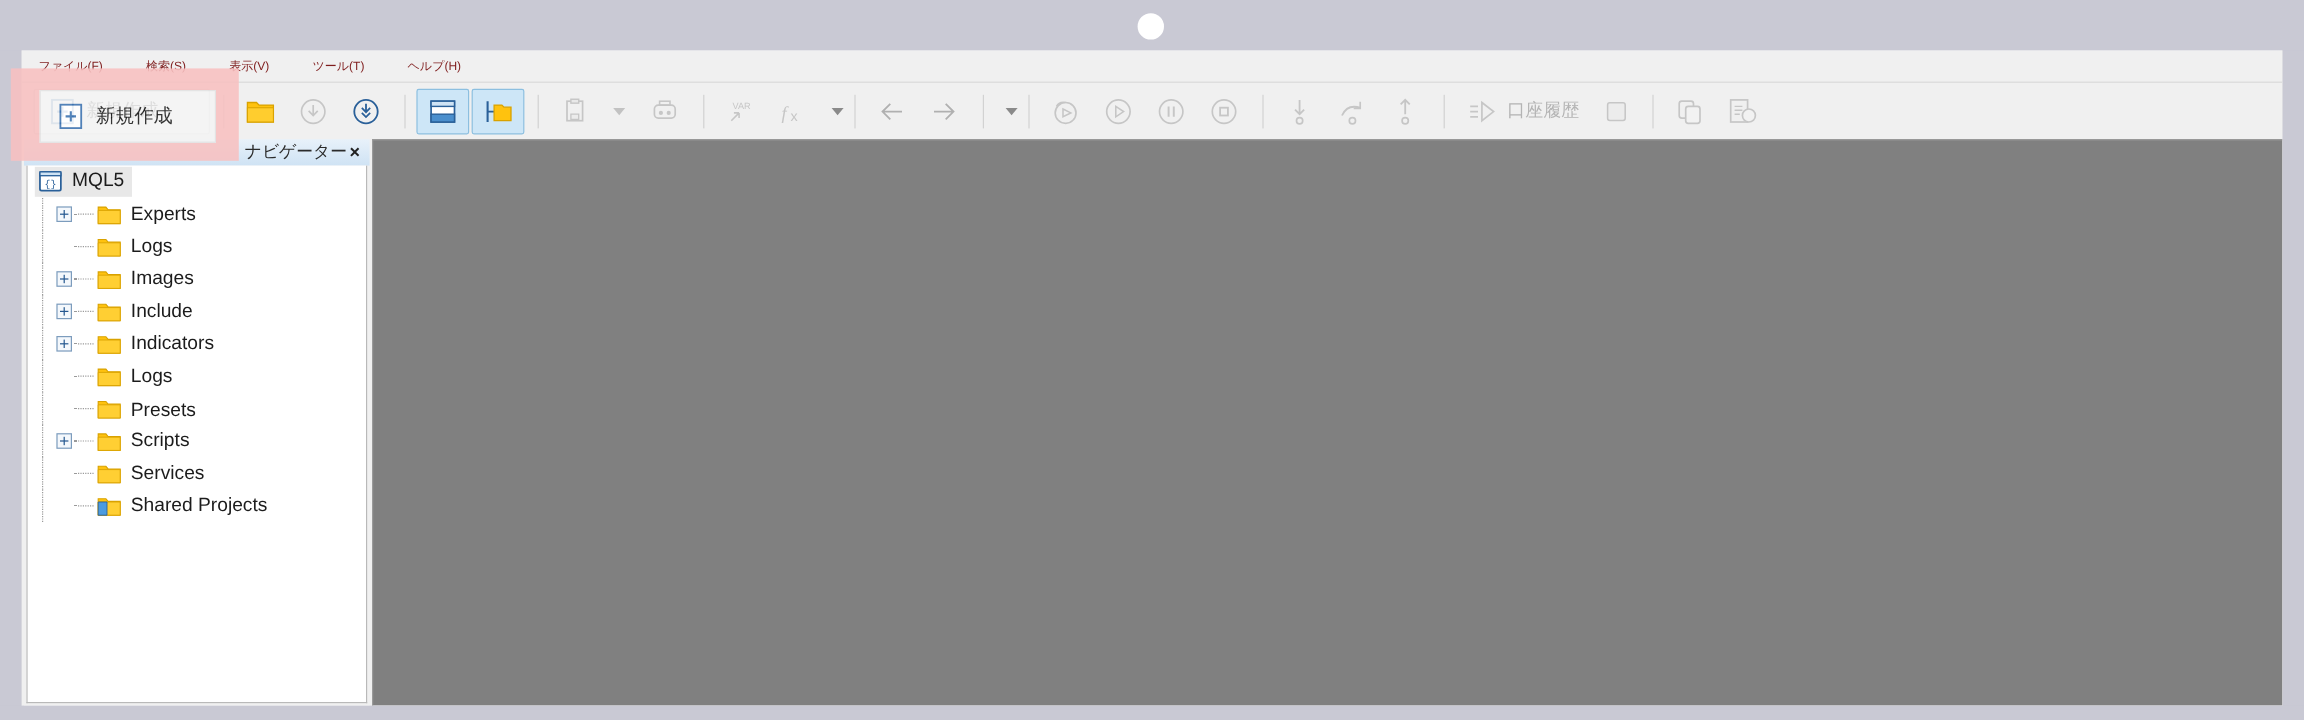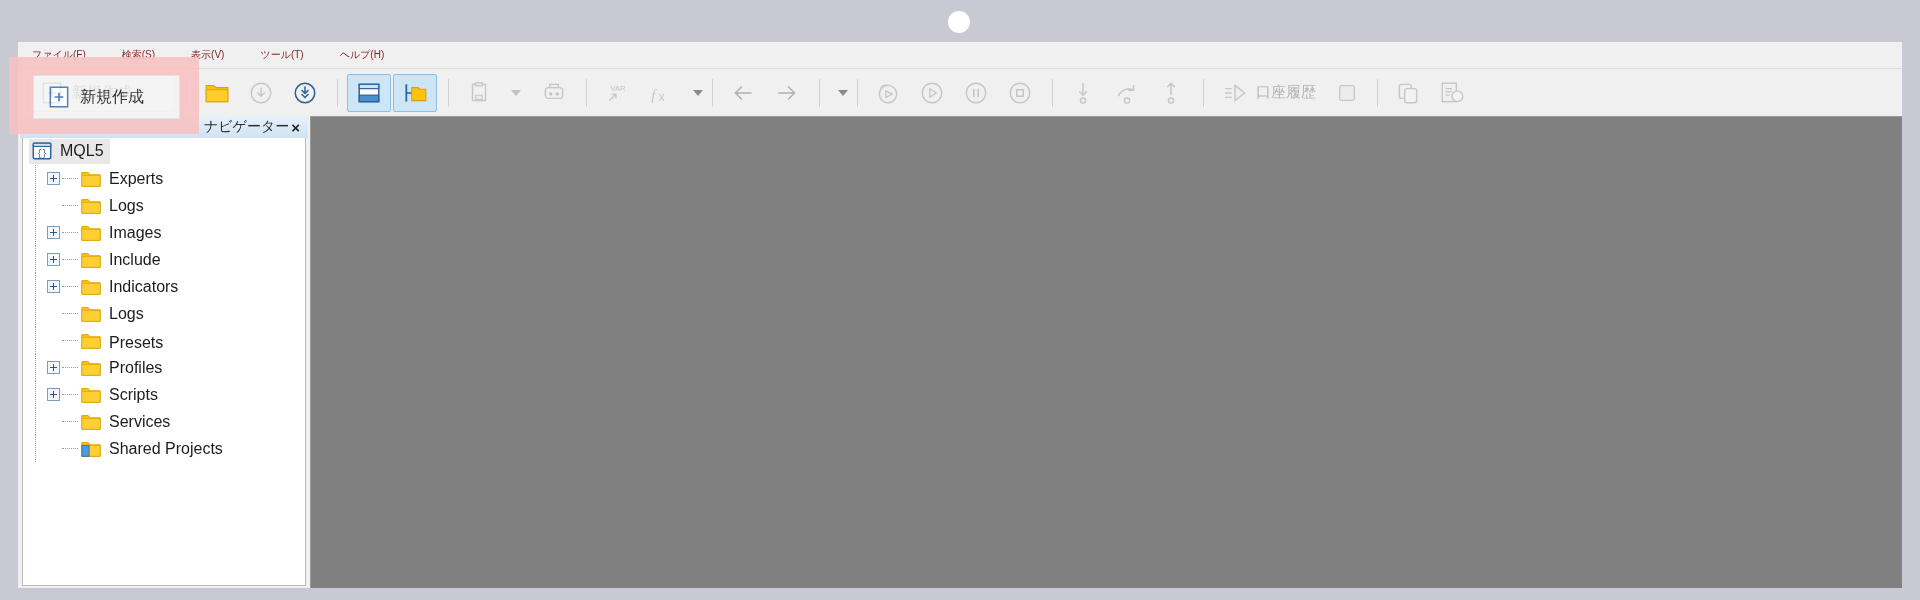--- a/index.html
+++ b/index.html
@@ -644,35 +644,20 @@
             <span class="vline"></span>
             <span class="expander"></span>
             <span class="dots"></span>
             <span class="" style="display: inline-flex; align-items: center;">
               <span style="display: inline-flex;">
                 <svg class="ico-sm" viewBox="0 0 24 24">
                   <path d="M2 5 h7 l2 2.4 h11 V20 H2 Z" fill="#ffc20e" stroke="#d9a200" stroke-width="1"></path>
                   <path d="M2 8 h20 v12 H2 Z" fill="#ffcf33" stroke="#d9a200" stroke-width="0.8"></path>
                 </svg>
               </span>
-              <span class="row-label">Profiles</span>
-            </span>
-          </div>
-          <div class="tree-row">
-            <span style="display: inline-block; width: 18px; flex: 0 0 auto;"></span>
-            <span class="vline"></span>
-            <span class="expander"></span>
-            <span class="dots"></span>
-            <span class="" style="display: inline-flex; align-items: center;">
-              <span style="display: inline-flex;">
-                <svg class="ico-sm" viewBox="0 0 24 24">
-                  <path d="M2 5 h7 l2 2.4 h11 V20 H2 Z" fill="#ffc20e" stroke="#d9a200" stroke-width="1"></path>
-                  <path d="M2 8 h20 v12 H2 Z" fill="#ffcf33" stroke="#d9a200" stroke-width="0.8"></path>
-                </svg>
-              </span>
               <span class="row-label">Scripts</span>
             </span>
           </div>
           <div class="tree-row">
             <span style="display: inline-block; width: 18px; flex: 0 0 auto;"></span>
             <span class="vline"></span>
             <span class="expander empty"></span>
             <span class="dots"></span>
             <span class="" style="display: inline-flex; align-items: center;">
               <span style="display: inline-flex;">

